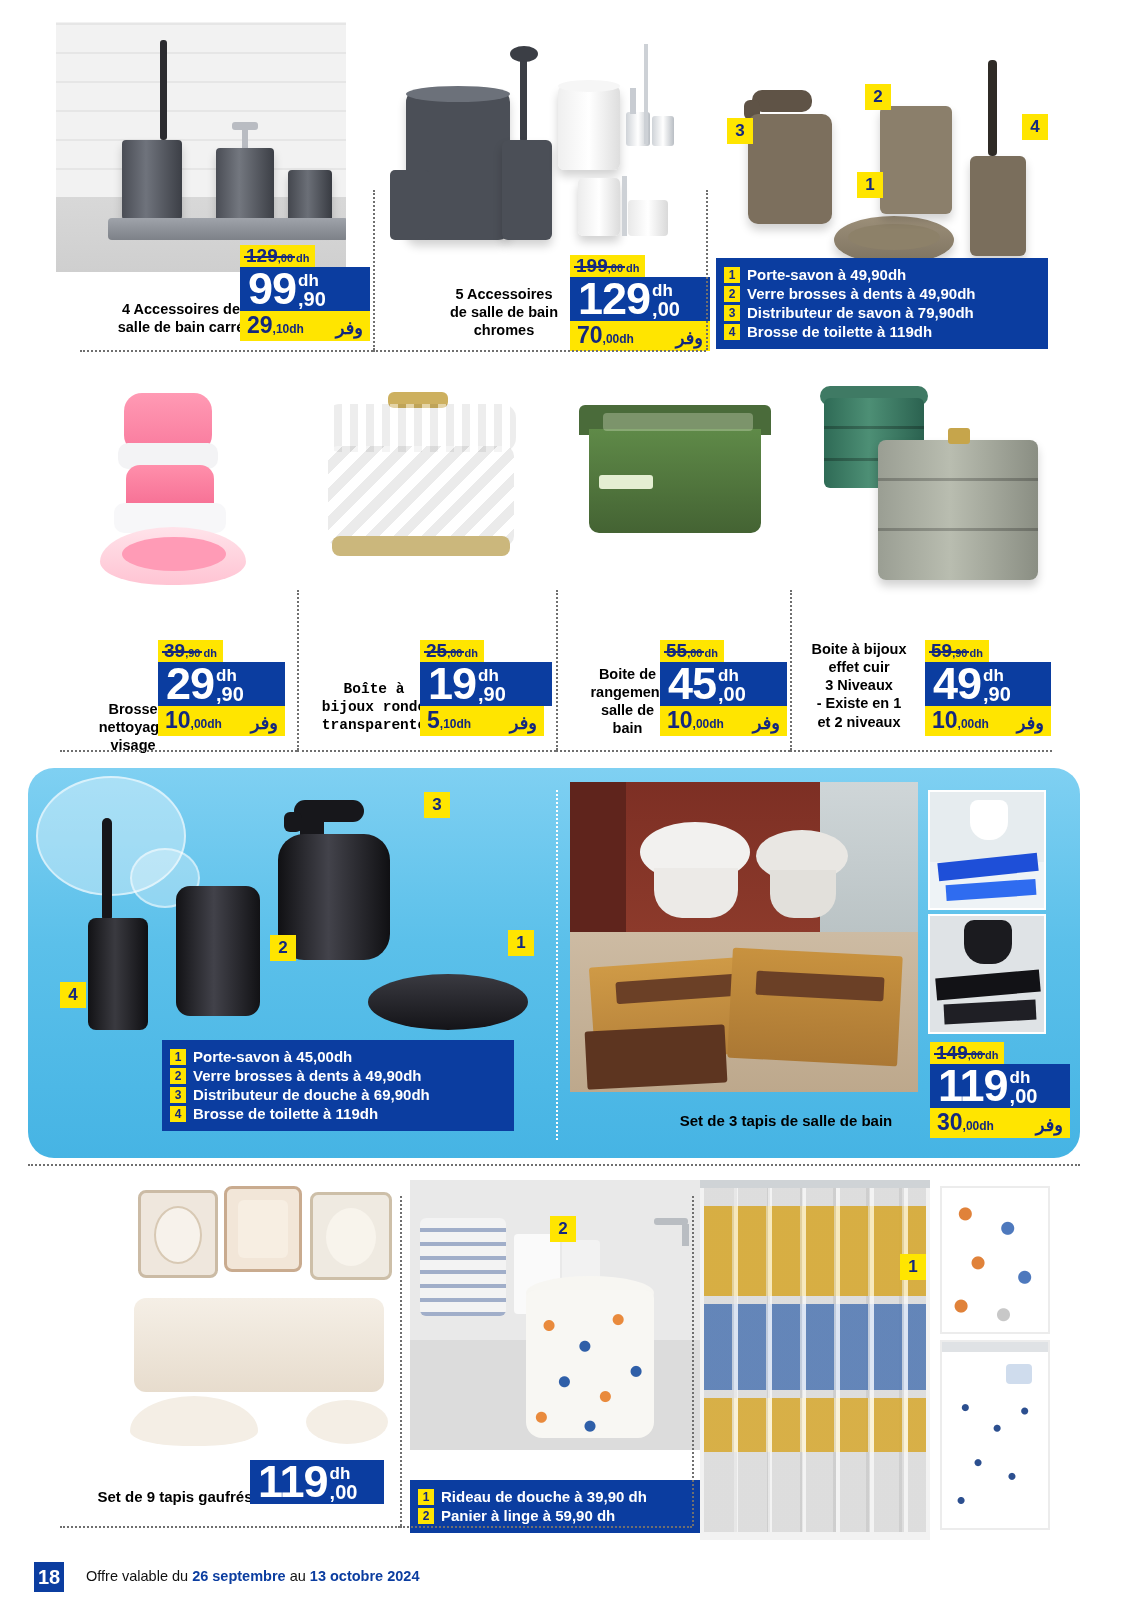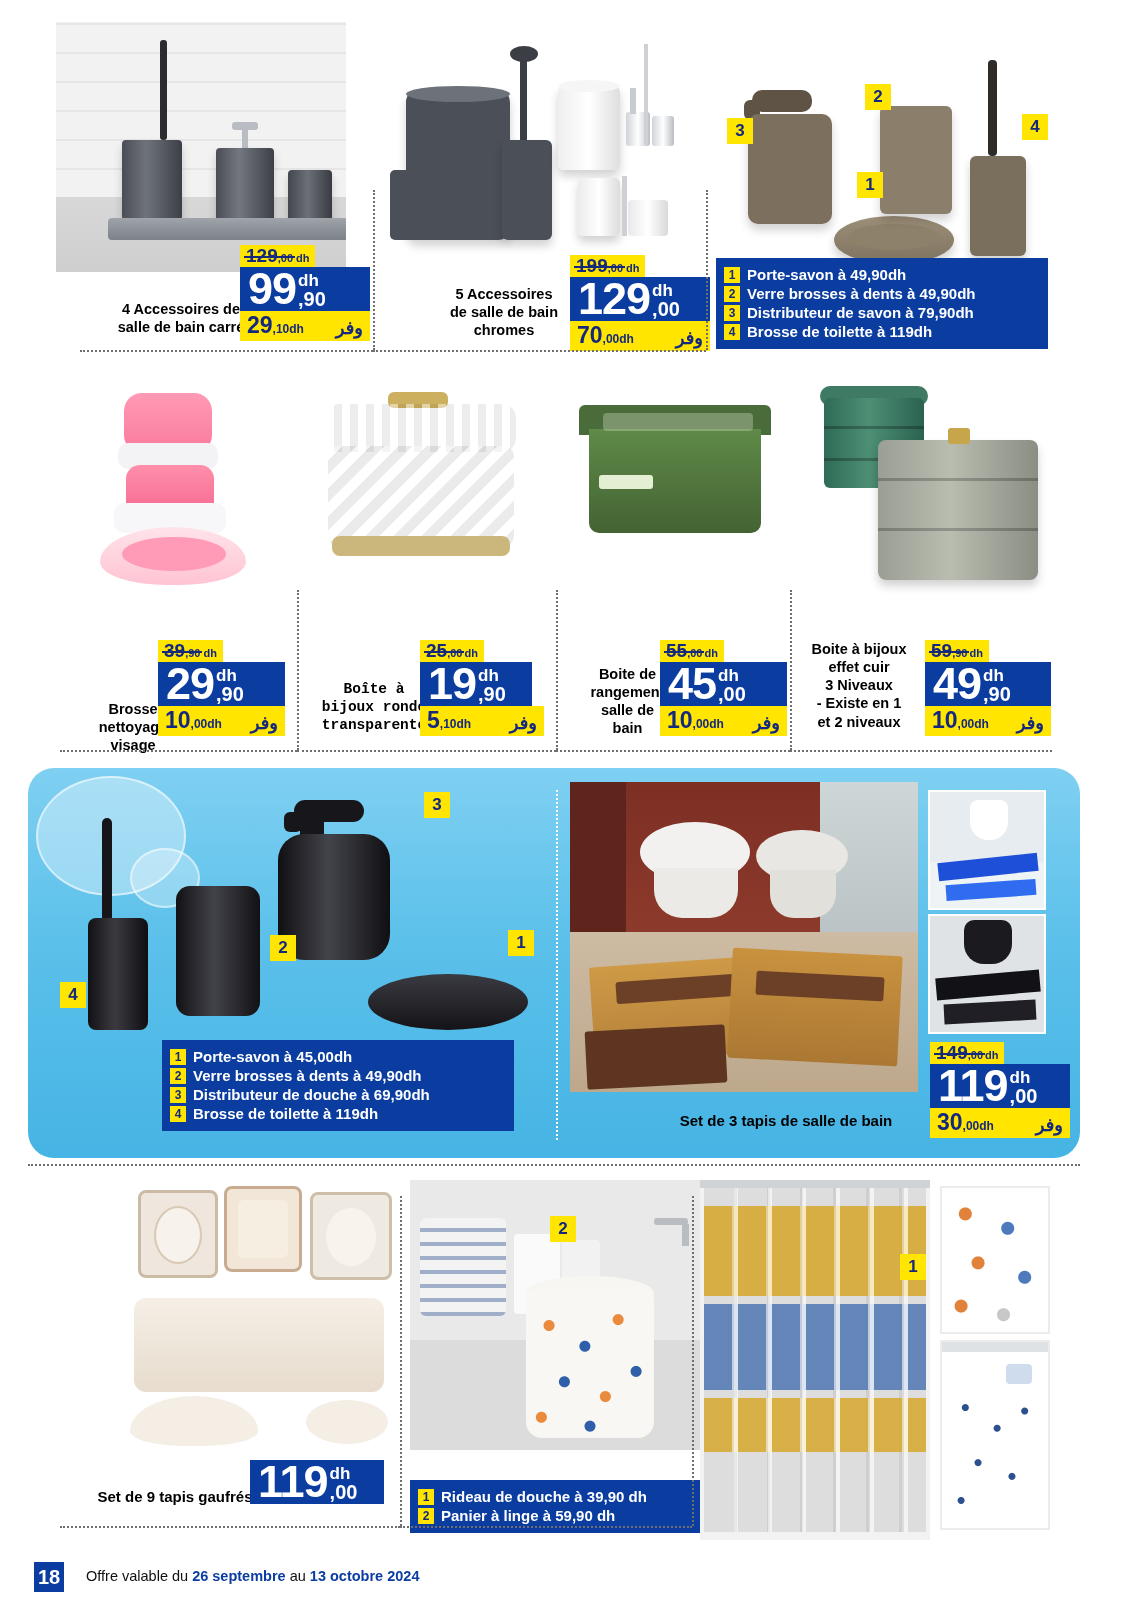--- a/index.html
+++ b/index.html
@@ -301,21 +301,21 @@
   </div>
 </div>
 
 <div class="caption" style="left:314px; top:680px; width:120px;font-family:Liberation Mono, monospace;">
   Boîte à<br>bijoux ronde<br>transparente
 </div>
 <div class="tag" style="left:420px; top:640px;">
   <div class="oldrow">
     <span class="old"><span class="oldnum">25</span><span class="olddec">,00</span></span><span class="olddh" style="margin-left:2px;">dh</span>
   </div>
-  <div class="mainrow" style="width:112px;">
+  <div class="mainrow" style="width:132px;">
     <span class="bignum">19</span>
     <span class="unitcol">
         <span class="dh">dh</span>
         <span class="dec">,90</span>
       </span>
   </div>
   <div class="saverow" style="width:124px;">
     <span><span class="savenum">5</span><span class="savedec">,10</span><span class="savedh">dh</span></span>
     <span class="saveword">وفر</span>
   </div>

